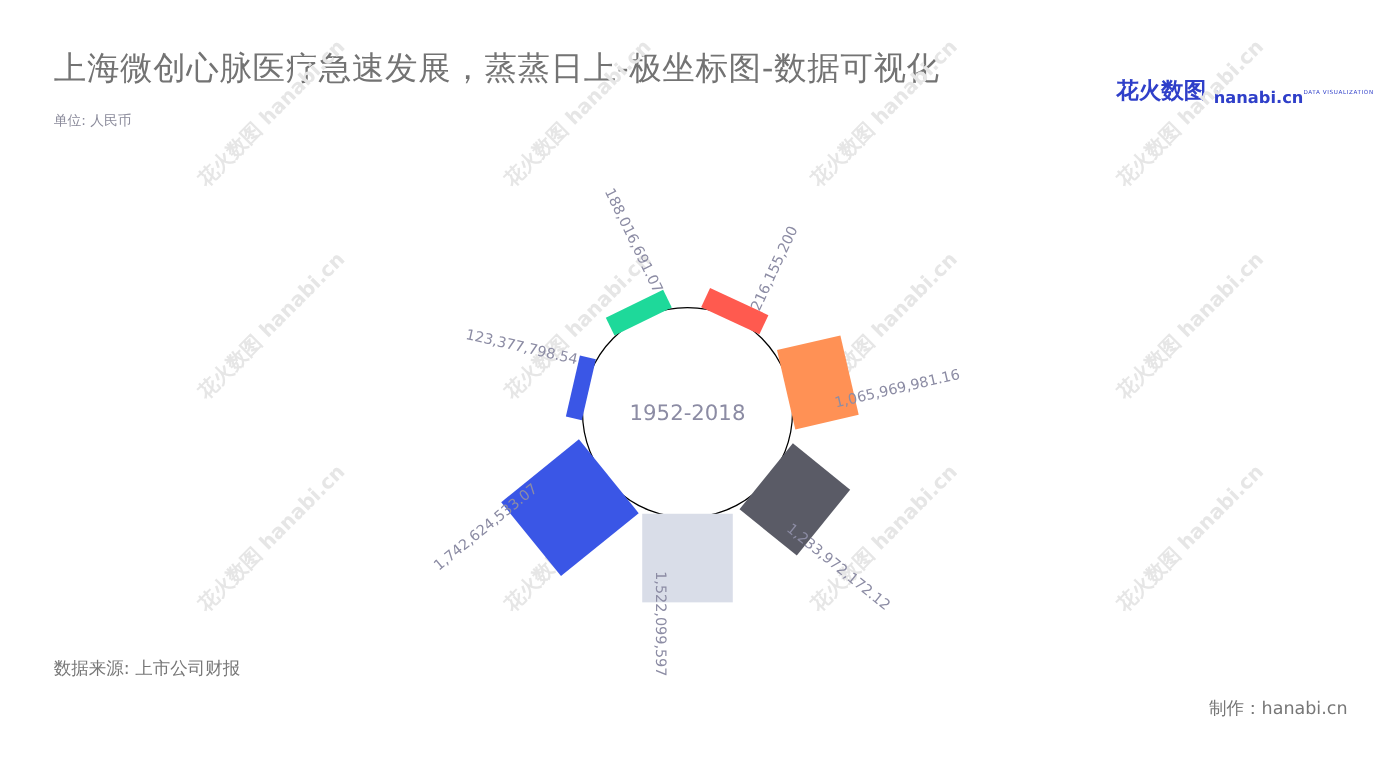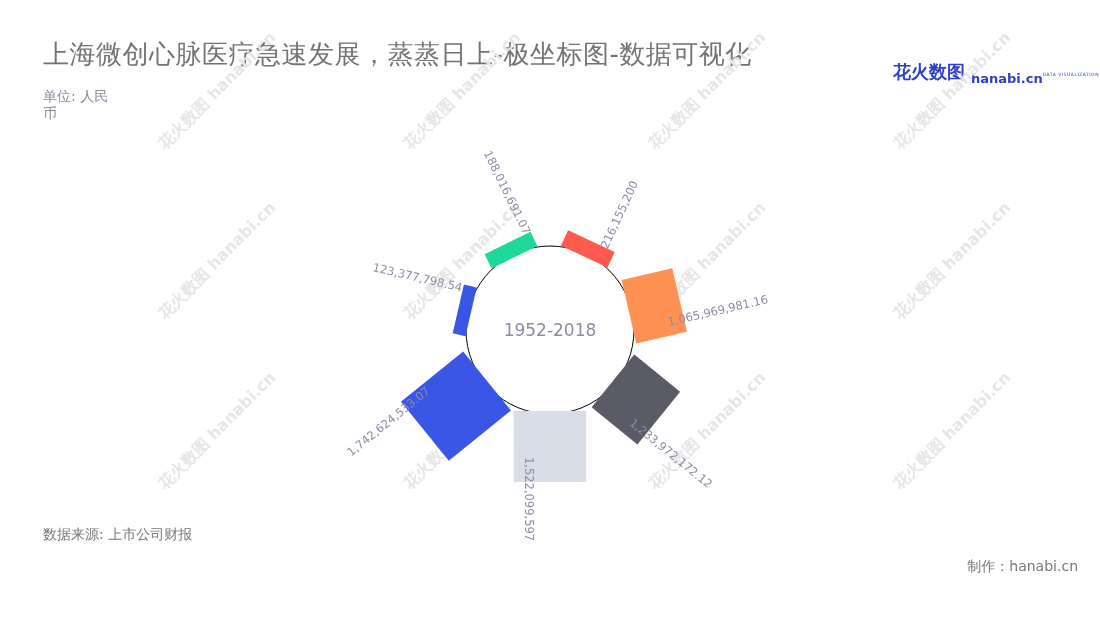--- a/index.html
+++ b/index.html
@@ -1,18 +1,18 @@
 <!DOCTYPE html>
 <html><head>
 <meta charset="utf-8">
 <style>
   html,body{margin:0;padding:0;background:#fff;}
   body{width:1100px;height:620px;position:relative;overflow:hidden;font-family:"DejaVu Sans","Liberation Sans",sans-serif;}
   .title{position:absolute;left:43px;top:37px;font-size:26px;color:#737373;letter-spacing:0.5px;}
-  .unit{position:absolute;left:43px;top:88px;font-size:14px;color:#8a8a9a;width:70px;line-height:17px;}
+  .unit{position:absolute;left:43px;top:88px;font-size:11px;color:#8a8a9a;width:70px;line-height:17px;}
   .logo{position:absolute;left:893px;top:60px;display:flex;align-items:flex-start;gap:6px;}
   .logo-cn{font-size:18px;font-weight:bold;color:#2f3fc9;letter-spacing:0px;}
   .logo-en{display:flex;flex-direction:row;line-height:1;margin-top:12px;}
   .logo-en-main{font-size:13px;font-weight:bold;color:#2f3fc9;}
   .logo-en-sub{font-size:4.5px;color:#2f3fc9;letter-spacing:0.5px;margin-top:1px;}
   .footer-left{position:absolute;left:43px;top:526px;font-size:14px;color:#777;}
   .footer-right{position:absolute;right:22px;top:558px;font-size:14px;color:#777;text-align:center;}
   svg.chart{position:absolute;left:0;top:0;}
   .wm{font-size:16px;fill:#e6e6e6;font-weight:bold;}
   .lbl{font-size:11.5px;fill:#8c8ca4;font-family:"DejaVu Sans","Liberation Sans",sans-serif;}

